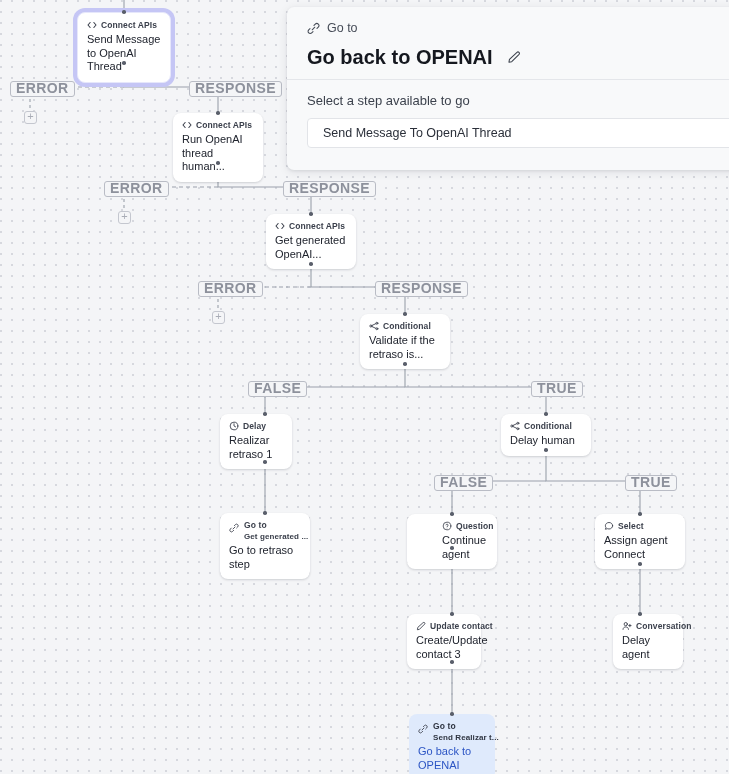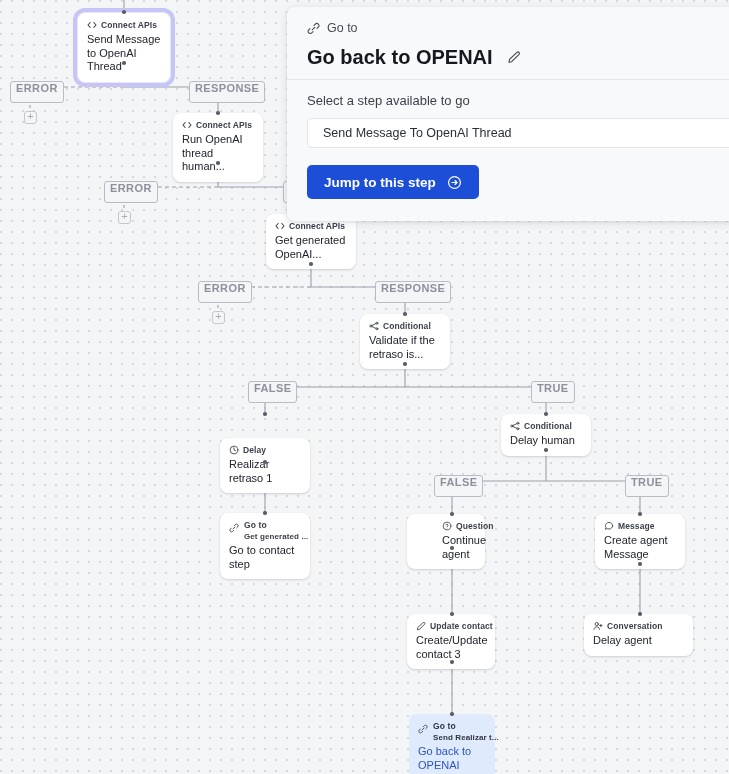--- a/index.html
+++ b/index.html
@@ -86,24 +86,24 @@
     z-index: 4;
   }
 
   
   .badge {
     position: absolute;
     background: #f4f5f7;
     border: 1px solid #b9bcc5;
     border-radius: 3px;
     color: #8d919c;
-    font-size: 11px;
+    font-size: 14px;
     font-weight: 700;
     letter-spacing: .4px;
-    padding: 1px 5px 8px 5px;
+    padding: 1px 5px 2px 5px;
     line-height: 11px;
     z-index: 4;
     white-space: nowrap;
   }
 
   
   .plusbtn {
     position: absolute;
     width: 13px; height: 13px;
     border: 1px solid #c4c7cf;
@@ -304,21 +304,21 @@
             <path d="M4.6,8.8 L11,11.8"></path>
           </svg>
       </span>
       <span>Conditional</span>
     </div>
     <div class="ntitle">Validate if the retraso is...</div>
   </div>
   <div class="dot" style="left:403px; top:312px;"></div>
   <div class="dot" style="left:403px; top:362px;"></div>
 
-  <div class="node" style="left:220px; top:438px; width:90px;">
+  <div class="node" style="left:220px; top:414px; width:72px;">
     <div class="nhead">
       <span class="ico">
         <svg width="10" height="10" viewBox="0 0 16 16" fill="none" stroke="#3a3f4b" stroke-width="1.4" stroke-linecap="round">
             <circle cx="8" cy="8" r="6.2"></circle>
             <polyline points="8,4.4 8,8 10.6,9.4"></polyline>
           </svg>
       </span>
       <span>Delay</span>
     </div>
     <div class="ntitle">Realizar retraso 1</div>
@@ -351,25 +351,25 @@
             <path d="M6.4,9.6 L9.6,6.4"></path>
             <path d="M8.6,4.2 L10.2,2.6a2.6,2.6 0 0 1 3.7,3.7 L12.3,7.9"></path>
             <path d="M7.4,11.8 L5.8,13.4a2.6,2.6 0 0 1 -3.7,-3.7 L3.7,8.1"></path>
           </svg>
       </span>
       <span class="htxt">
         <span class="l1">Go to</span>
         <span class="l2">Get generated ...</span>
       </span>
     </div>
-    <div class="ntitle">Go to contact step</div>
+    <div class="ntitle">Go to retraso step</div>
   </div>
   <div class="dot" style="left:263px; top:511px;"></div>
 
-  <div class="node" style="left:407px; top:514px; width:78px;padding-left:35px;">
+  <div class="node" style="left:407px; top:514px; width:90px;padding-left:35px;">
     <div class="nhead">
       <span class="ico">
         <svg width="10" height="10" viewBox="0 0 16 16" fill="none" stroke="#3a3f4b" stroke-width="1.3" stroke-linecap="round">
             <circle cx="8" cy="8" r="6.2"></circle>
             <path d="M6.4,6.2a1.7,1.7 0 0 1 3.3,.5c0,1.2 -1.7,1.5 -1.7,2.5"></path>
             <circle cx="8" cy="11.3" r=".55" fill="#3a3f4b" stroke="none"></circle>
           </svg>
       </span>
       <span>Question</span>
     </div>
@@ -378,42 +378,42 @@
   <div class="dot" style="left:450px; top:512px;"></div>
   <div class="dot" style="left:450px; top:546px;"></div>
 
   <div class="node" style="left:595px; top:514px; width:90px;">
     <div class="nhead">
       <span class="ico">
         <svg width="10" height="10" viewBox="0 0 16 16" fill="none" stroke="#3a3f4b" stroke-width="1.4" stroke-linecap="round" stroke-linejoin="round">
             <path d="M13.8,7.6c0,3 -2.6,5.2 -5.8,5.2c-.9,0 -1.8,-.2 -2.5,-.5L2.2,13.2l1,-2.6C2.6,9.8 2.2,8.8 2.2,7.6c0,-3 2.6,-5.2 5.8,-5.2S13.8,4.6 13.8,7.6z"></path>
           </svg>
       </span>
-      <span>Message</span>
-    </div>
-    <div class="ntitle">Create agent Message</div>
+      <span>Select</span>
+    </div>
+    <div class="ntitle">Assign agent Connect</div>
   </div>
   <div class="dot" style="left:638px; top:512px;"></div>
   <div class="dot" style="left:638px; top:562px;"></div>
 
-  <div class="node" style="left:407px; top:614px; width:88px;">
+  <div class="node" style="left:407px; top:614px; width:74px;">
     <div class="nhead">
       <span class="ico">
         <svg width="10" height="10" viewBox="0 0 16 16" fill="none" stroke="#3a3f4b" stroke-width="1.4" stroke-linecap="round" stroke-linejoin="round">
             <path d="M11.4,2.6a1.7,1.7 0 0 1 2.4,2.4L5.4,13.4 L2.2,14 L2.8,10.8z"></path>
           </svg>
       </span>
       <span>Update contact</span>
     </div>
     <div class="ntitle">Create/Update contact 3</div>
   </div>
   <div class="dot" style="left:450px; top:612px;"></div>
   <div class="dot" style="left:450px; top:660px;"></div>
 
-  <div class="node" style="left:584px; top:614px; width:109px;">
+  <div class="node" style="left:613px; top:614px; width:70px;">
     <div class="nhead">
       <span class="ico">
         <svg width="10" height="10" viewBox="0 0 16 16" fill="none" stroke="#3a3f4b" stroke-width="1.4" stroke-linecap="round" stroke-linejoin="round">
             <circle cx="6" cy="5" r="2.6"></circle>
             <path d="M1.6,13.4c0,-2.4 2,-3.9 4.4,-3.9s4.4,1.5 4.4,3.9"></path>
             <path d="M12.6,5.4 L12.6,9.2 M10.7,7.3 L14.5,7.3"></path>
           </svg>
       </span>
       <span>Conversation</span>
     </div>
@@ -459,25 +459,16 @@
             </svg>
         </span>
       </div>
     </div>
     <div class="pdivider"></div>
     <div class="pbody">
       <div class="plabel">Select a step available to go</div>
       <div class="pselect">
         <span>Send Message To OpenAI Thread</span>
       </div>
-      <button class="pbtn">
-        <span>Jump to this step</span>
-        <span class="arw">
-          <svg width="15" height="15" viewBox="0 0 16 16" fill="none" stroke="#ffffff" stroke-width="1.3" stroke-linecap="round" stroke-linejoin="round">
-              <circle cx="8" cy="8" r="6.3"></circle>
-              <path d="M5.3,8 L10.5,8 M8.6,5.9 L10.7,8 L8.6,10.1"></path>
-            </svg>
-        </span>
-      </button>
     </div>
   </div>
 
 </div>
 
 </body></html>

